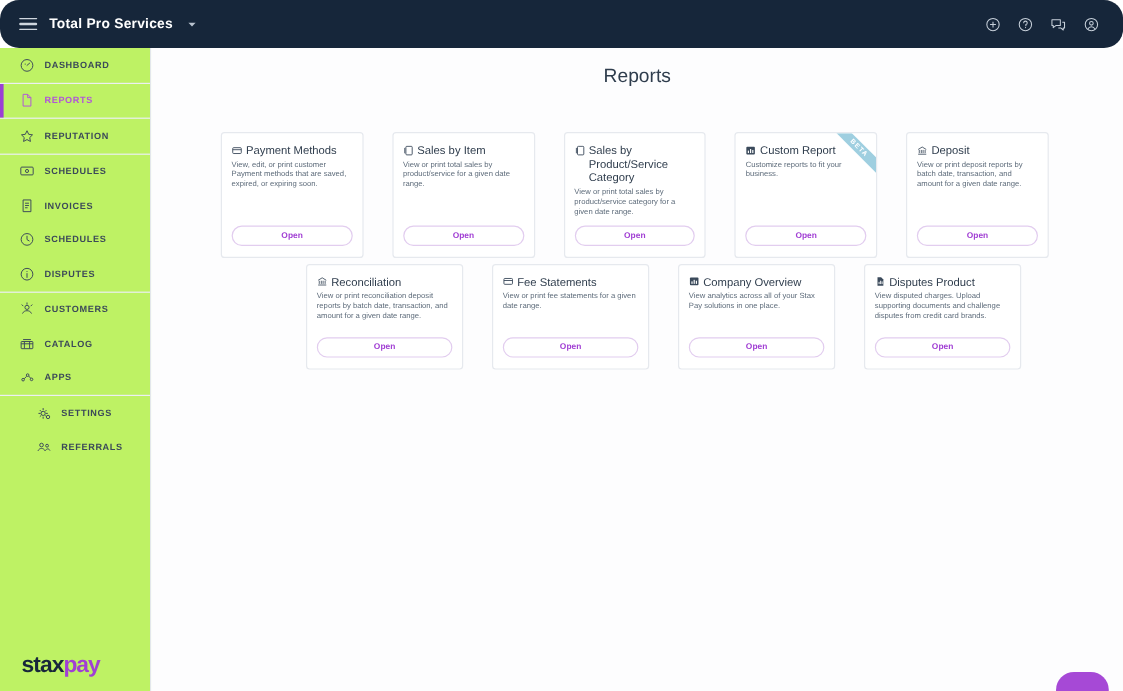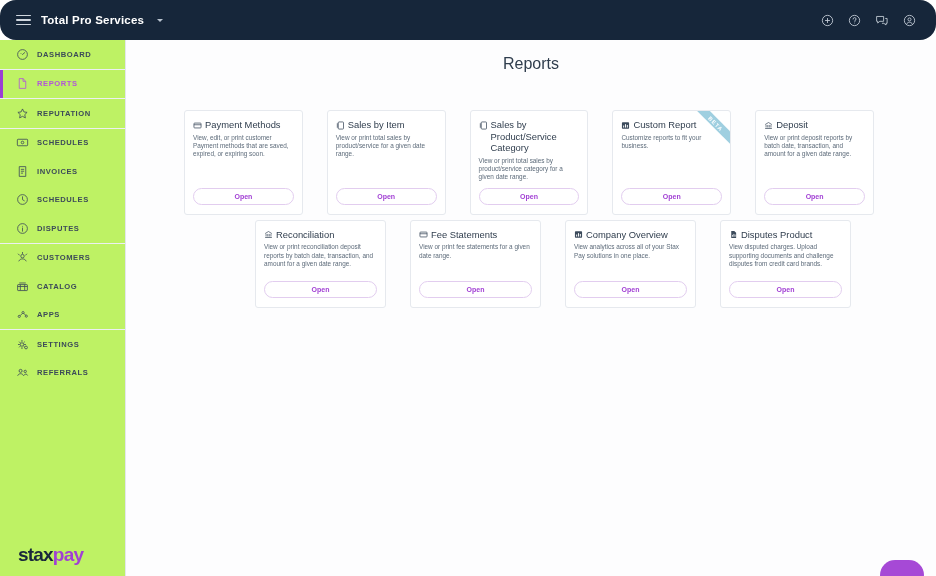--- a/index.html
+++ b/index.html
@@ -37,21 +37,21 @@
   .topbar-right svg { display: block; }
 
   
   .sidebar {
     position: absolute; top: 40px; left: 0;
     width: 126px; height: 536px;
     background: #bef264;
     border-right: 1px solid #e3e7ec;
   }
   .nav-group { border-bottom: 1px solid #eceff3; }
-  .nav-group:last-of-type { border-bottom: none; }
+  .nav-group:last-of-type { border-bottom: none; margin-left: 14px; }
   .nav-item {
     position: relative;
     display: flex; align-items: center; gap: 8px;
     height: 28.5px; padding-left: 16px;
     cursor: pointer;
   }
   .nav-item .nav-ico {
     width: 13px; height: 13px;
     display: flex; align-items: center; justify-content: center;
     flex: none;

